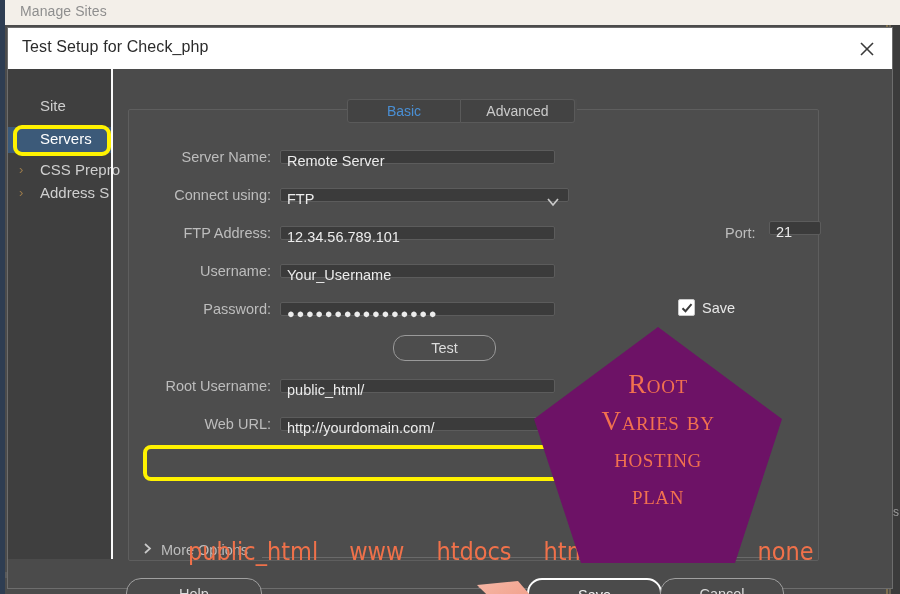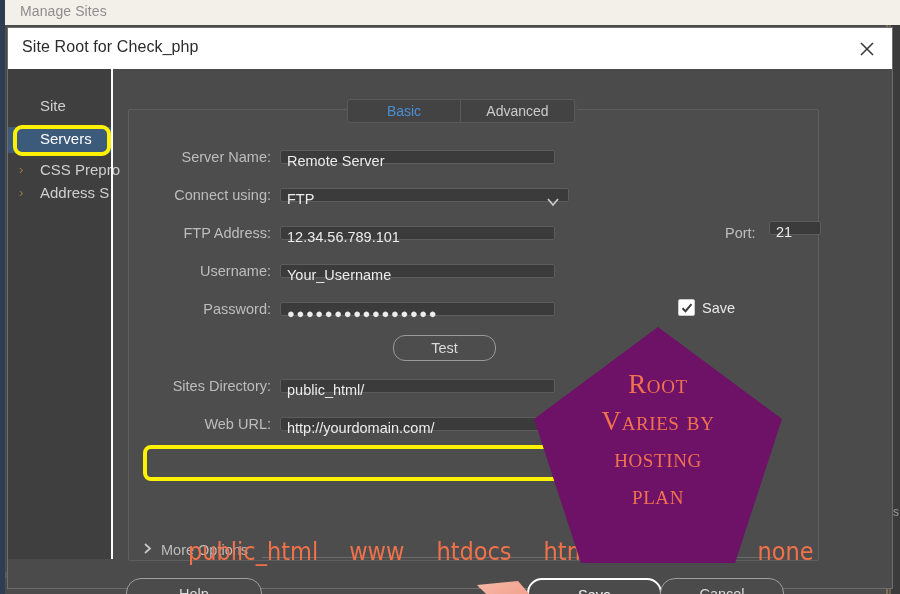--- a/index.html
+++ b/index.html
@@ -162,21 +162,21 @@
   <div class="bg-goldline2"></div>
   <div class="bg-farright"></div>
   <div class="bg-txt bg-t6">s</div>
   <div class="bg-bottombar"></div>
   <div class="bg-bottombar2"></div>
 </div>
 
 <div id="dialog">
 
   <div class="dlg-titlebar">
-    <div class="dlg-title">Site Root for Check_php</div>
+    <div class="dlg-title">Test Setup for Check_php</div>
     <div class="dlg-close">
       <svg width="26" height="26" viewBox="0 0 26 26">
         <line x1="7" y1="7" x2="19" y2="19" stroke="#3a3a3a" stroke-width="1.6"></line>
         <line x1="19" y1="7" x2="7" y2="19" stroke="#3a3a3a" stroke-width="1.6"></line>
       </svg>
     </div>
   </div>
 
   <div class="dlg-body">
 
@@ -248,21 +248,21 @@
           </div>
           <span class="cbl">Save</span>
         </div>
       </div>
 
       <div class="row" style="top:225px">
         <div class="testbtn">Test</div>
       </div>
 
       <div class="row" style="top:264px">
-        <div class="lbl">Sites Directory:</div>
+        <div class="lbl">Root Username:</div>
         <div class="inp inp-w">public_html/</div>
       </div>
 
       <div class="row" style="top:302px">
         <div class="lbl">Web URL:</div>
         <div class="inp inp-w">http://yourdomain.com/</div>
       </div>
 
       <div class="moreopt">
         <span class="mchev">

